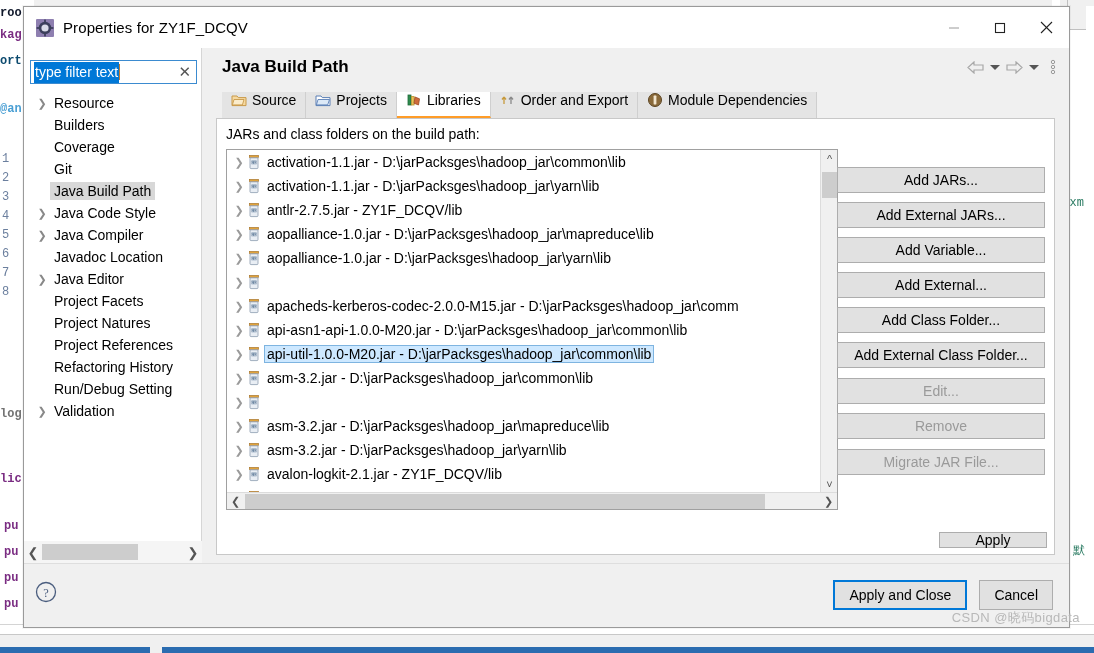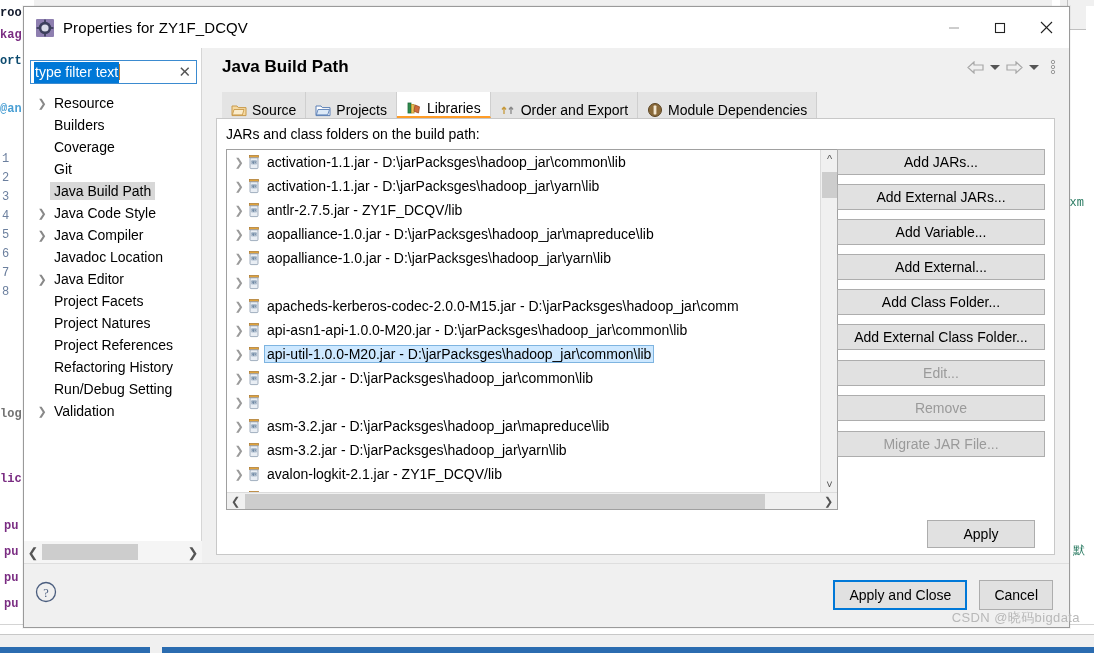--- a/index.html
+++ b/index.html
@@ -187,21 +187,21 @@
   .tool-btn { display:flex; align-items:center; justify-content:center; }
   .chev { width: 0; height: 0; border-left: 5px solid transparent;
           border-right: 5px solid transparent; border-top: 5px solid #555; }
 
   #tabs {
     position: absolute; left: 20px; top: 44px; right: 0; height: 26px;
     display: flex; align-items: flex-end;
   }
   .tab {
     height: 26px;
-    display: flex; align-items: flex-end; gap: 5px;
+    display: flex; align-items: flex-start; gap: 5px;
     padding: 0 9px;
     font-size: 14px; color: #000;
     background: #e4e4e4;
     border-right: 1px solid #cfcfcf;
     white-space: nowrap;
   }
   .tab.active {
     background: #ffffff;
     border-bottom: 2px solid #ff9c27;
   }
@@ -266,38 +266,38 @@
     position: absolute; top: 0; width: 17px; height: 17px;
     display: flex; align-items: center; justify-content: center;
     color: #555; font-size: 11px;
   }
   #list-hthumb {
     position: absolute; left: 18px; top: 1px; width: 520px; height: 15px;
     background: #cdcdcd;
   }
 
   #btn-col {
-    position: absolute; right: 9px; top: 30px; width: 208px;
+    position: absolute; right: 9px; top: 48px; width: 208px;
   }
   .side-btn {
     width: 208px; height: 26px;
     margin-bottom: 9px;
     background: #e1e1e1;
     border: 1px solid #adadad;
     font-size: 14px; color: #000;
     display: flex; align-items: center; justify-content: center;
     font-family: "Liberation Sans", sans-serif;
     cursor: pointer;
   }
   .side-btn.disabled { color: #9a9a9a; cursor: default; }
   .side-btn.gap-top { margin-top: 10px; }
 
   #apply-btn {
-    position: absolute; right: 19px; bottom: 6px;
-    width: 108px; height: 28px;
+    position: absolute; right: 7px; bottom: 6px;
+    width: 108px; height: 16px;
     background: #e1e1e1; border: 1px solid #adadad;
     font-size: 14px; color: #000;
     display: flex; align-items: center; justify-content: center;
     cursor: pointer;
   }
 
   
   #footer {
     position: absolute; left: 0; right: 0; bottom: 0; height: 64px;
     background: #f0f0f0;

